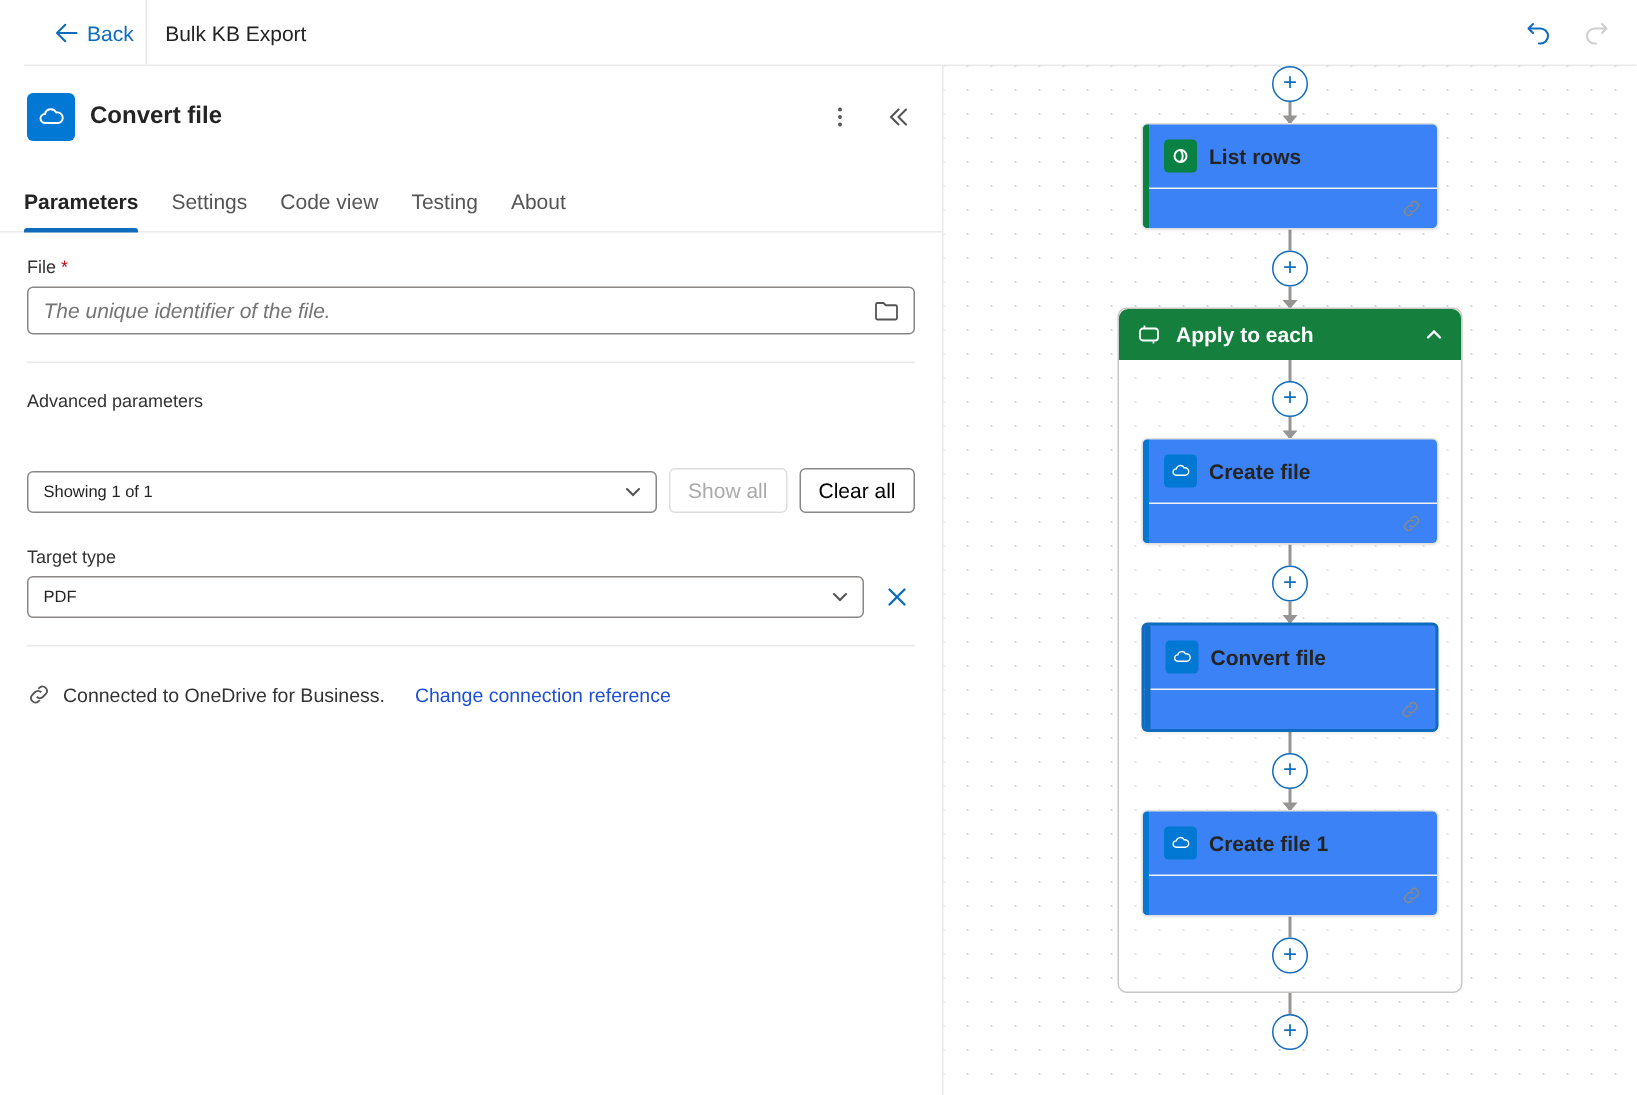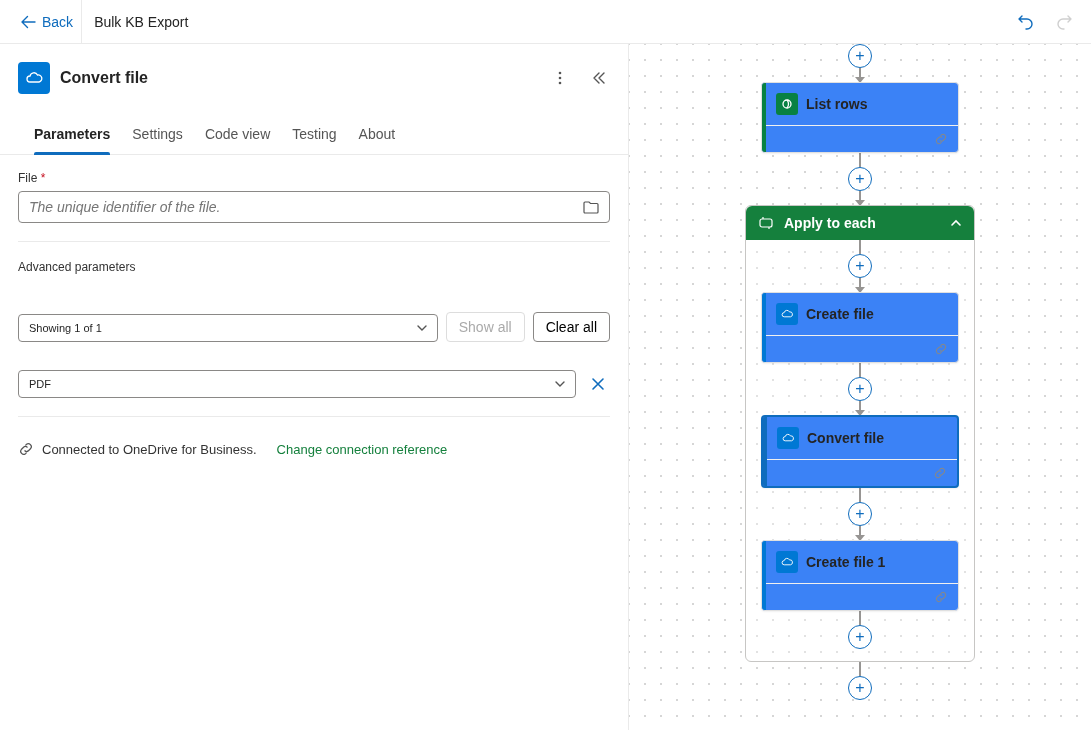--- a/index.html
+++ b/index.html
@@ -1,36 +1,36 @@
 <!DOCTYPE html>
 <html><head>
 <meta charset="utf-8">
 <style>
   * { box-sizing: border-box; }
   html, body { margin: 0; padding: 0; font-family: "Segoe UI", Arial, sans-serif; font-size: 14px; color: #242424; height: 100%; background: #fff; }
   .app { display: flex; flex-direction: column; width: 1091px; height: 730px; position: relative; overflow: hidden; }
 
   
-  .topbar { height: 44px; display: flex; align-items: center; border-bottom: 1px solid #eaeaea; padding: 0 12px; gap: 12px; }
+  .topbar { height: 44px; display: flex; align-items: center; border-bottom: 1px solid #eaeaea; padding: 0 12px; gap: 12px; margin-left: 16px; }
   .back-btn { display: flex; align-items: center; gap: 6px; color: #0f6cbd; cursor: pointer; padding: 4px 8px; border-right: 1px solid #eaeaea; height: 100%; }
   .title { font-weight: 400; color: #242424; }
   .topbar-right { margin-left: auto; display: flex; gap: 12px; }
   .icon-btn { background: none; border: none; cursor: pointer; padding: 4px; display: flex; align-items: center; justify-content: center; }
 
   
   .main { flex: 1; display: flex; overflow: hidden; }
   .left-pane { width: 628px; padding: 18px 0 0 0; overflow-y: auto; }
   .pane-header { display: flex; align-items: center; padding: 0 18px 12px 18px; gap: 10px; }
   .step-icon { width: 32px; height: 32px; border-radius: 4px; display: flex; align-items: center; justify-content: center; }
   .step-icon.onedrive { background: #0078d4; }
   .step-title { font-weight: 600; font-size: 16px; flex: 1; }
   .pane-header-actions { display: flex; gap: 14px; align-items: center; }
 
   
-  .tabs { display: flex; gap: 22px; border-bottom: 1px solid #eaeaea; padding: 0 34px; margin-top: 10px; }
+  .tabs { display: flex; gap: 22px; border-bottom: 1px solid #eaeaea; padding: 0 16px; margin-top: 10px; }
   .tab { padding: 10px 0 12px 0; cursor: pointer; font-size: 14px; color: #555; position: relative; }
   .tab.active { color: #242424; font-weight: 600; }
   .tab.active::after { content: ""; position: absolute; bottom: -1px; left: 0; right: 0; height: 3px; background: #0f6cbd; border-radius: 2px 2px 0 0; }
 
   
   .form-section { padding: 16px 18px; }
   .form-label { font-size: 12px; color: #333; margin-bottom: 6px; display: block; }
   .req { color: #c50f1f; }
   .input-wrap { position: relative; display: flex; align-items: center; justify-content: center; }
   .text-input { width: 100%; border: 1px solid #8a8886; border-radius: 4px; padding: 7px 36px 7px 10px; font-size: 14px; font-style: italic; color: #777; }
@@ -44,21 +44,21 @@
   .select-wrap { position: relative; flex: 1; }
   .select-caret { position: absolute; right: 10px; top: 50%; transform: translateY(-50%); pointer-events: none; }
   .btn { border: 1px solid #8a8886; background: #fff; border-radius: 4px; padding: 6px 12px; font-size: 14px; cursor: pointer; margin-top: 32px; }
   .btn:disabled { color: #aaa; border-color: #ddd; cursor: default; }
 
   .target-row { display: flex; align-items: center; gap: 10px; margin-top: 6px; }
   .target-row .select-wrap { flex: 1; }
   .clear-x { color: #0f6cbd; cursor: pointer; font-size: 18px; padding: 4px; }
 
   .conn-row { display: flex; align-items: center; gap: 8px; font-size: 13px; color: #333; margin-top: 24px; }
-  .conn-link { color: #15803d; cursor: pointer; margin-left: 12px; }
+  .conn-link { color: #1d4ed8; cursor: pointer; margin-left: 12px; }
 
   
   .canvas { flex: 1; position: relative; border-left: 1px solid #eaeaea; overflow: hidden; }
   .canvas-dots { position: absolute; inset: 0; background-image: radial-gradient(#d6d6d6 1px, transparent 1px); background-size: 16px 16px; background-position: 8px 8px; }
   .flow { position: absolute; left: 50%; transform: translateX(-50%); top: 0; width: 240px; display: flex; flex-direction: column; align-items: center; }
 
   .add-btn { width: 24px; height: 24px; border-radius: 50%; background: #fff; border: 1px solid #0f6cbd; color: #0f6cbd; display: flex; align-items: center; justify-content: center; cursor: pointer; font-size: 16px; font-weight: 300; margin: 0; position: relative; z-index: 2; }
   .conn-line { width: 2px; height: 14px; background: #979593; position: relative; }
   .conn-arrow::after { content: ""; position: absolute; bottom: -1px; left: 50%; transform: translateX(-50%); width: 0; height: 0; border-left: 5px solid transparent; border-right: 5px solid transparent; border-top: 6px solid #979593; }
 
@@ -165,20 +165,21 @@
                   <path d="M2 4l4 4 4-4" stroke="#555" stroke-width="1.4" fill="none" stroke-linecap="round"></path>
                 </svg>
             </span>
           </div>
           <button class="btn" disabled="">Show all</button>
           <button class="btn">Clear all</button>
         </div>
 
         <div style="height:22px"></div>
 
+        <label class="form-label">Target type</label>
         <div class="target-row">
           <div class="select-wrap">
             <div class="select">PDF</div>
             <span class="select-caret">
               <svg width="12" height="12" viewBox="0 0 12 12">
                   <path d="M2 4l4 4 4-4" stroke="#555" stroke-width="1.4" fill="none" stroke-linecap="round"></path>
                 </svg>
             </span>
           </div>
           <span class="clear-x">

